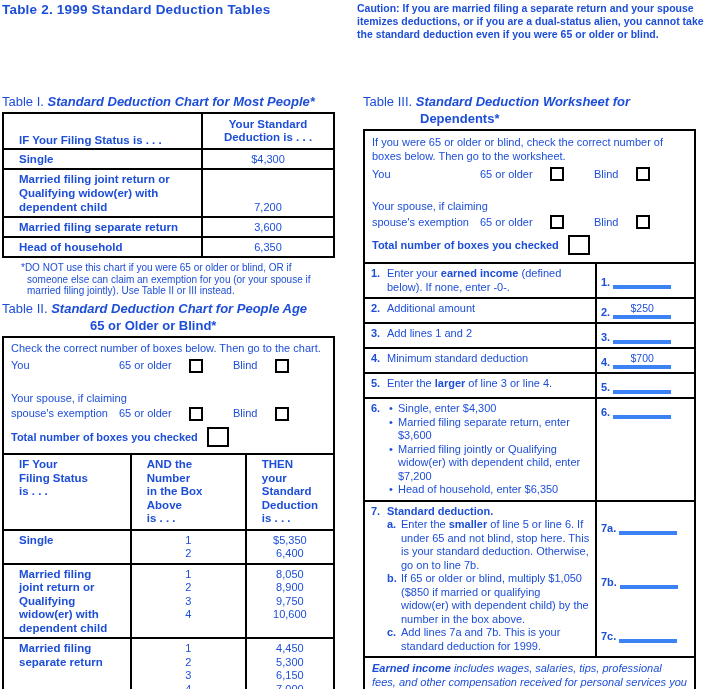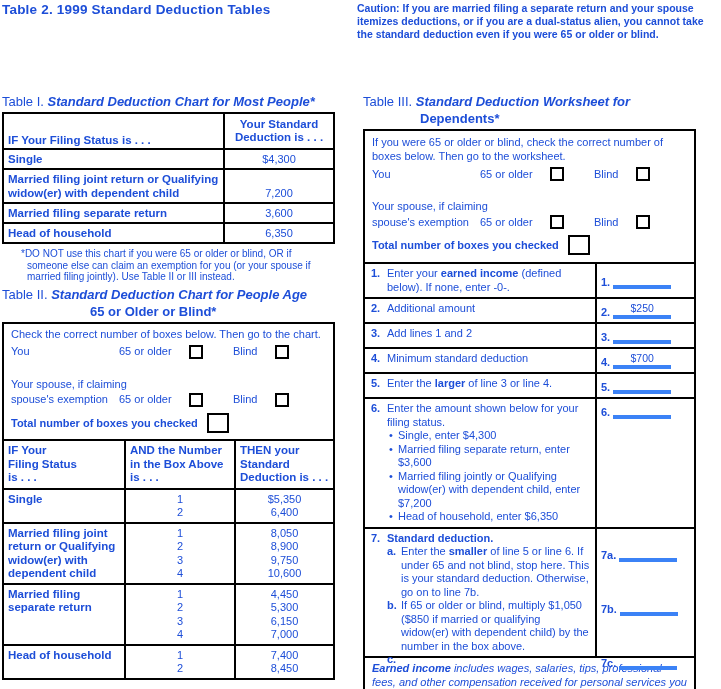--- a/index.html
+++ b/index.html
@@ -14,21 +14,21 @@
 
   .tbl-title{font-size:13px;line-height:14px;margin-bottom:3px;}
   .tbl-title .lbl{font-weight:normal;}
   .tbl-title b{font-weight:bold;font-style:italic;}
   .title-l2{font-weight:bold;font-size:13px;line-height:14px;margin-bottom:3px;}
   .t2l2{margin-left:88px;}
   .t3l2{margin-left:57px;}
 
   table{border-collapse:collapse;width:100%;}
   table,th,td{border:2px solid #000;}
-  th,td{padding:2px 4px;font-size:11px;}
+  th,td{padding:2px 15px;font-size:11px;}
 
   .t1 th{font-size:11.5px;}
   .t1 .c1h{vertical-align:bottom;text-align:left;height:30px;}
   .t1 .c2h{text-align:center;width:100px;vertical-align:middle;line-height:13px;}
   .t1 .status{font-weight:bold;font-size:11.5px;line-height:14px;}
   .t1 .amt{text-align:center;vertical-align:bottom;padding-bottom:3px;}
 
   .footnote{font-size:10px;line-height:11.5px;margin:4px 16px 5px;padding-left:9px;text-indent:-6px;}
 
   .cbx-box{border:2px solid #000;padding:4px 7px 6px;font-size:11px;line-height:15px;}
@@ -283,42 +283,42 @@
         <div class="ws-left">
           <span class="ws-num">5.</span><span>Enter the </span><b>larger</b><span> of line 3 or line 4.</span>
         </div>
         <div class="ws-right">
           <span class="entry"><b>5.</b><span class="blank"></span></span>
         </div>
       </div>
 
       <div class="ws-row">
         <div class="ws-left">
-          <span class="ws-num">6.</span><span>Enter the amount shown below for your filing status.</span>
+          <span class="ws-num">6.</span>
           <div class="bullet">Single, enter $4,300</div>
           <div class="bullet">Married filing separate return, enter $3,600</div>
           <div class="bullet">Married filing jointly or Qualifying widow(er) with dependent child, enter $7,200</div>
           <div class="bullet">Head of household, enter $6,350</div>
         </div>
         <div class="ws-right vtop">
           <span class="entry"><b>6.</b><span class="blank"></span></span>
         </div>
       </div>
 
       <div class="ws-row">
         <div class="ws-left">
           <span class="ws-num">7.</span><b>Standard deduction.</b>
           <div class="sub">
             <span class="sub-lab">a.</span><span>Enter the </span><b>smaller</b><span> of line 5 or line 6. If under 65 and not blind, stop here. This is your standard deduction. Otherwise, go on to line 7b.</span>
           </div>
           <div class="sub">
             <span class="sub-lab">b.</span><span>If 65 or older or blind, multiply $1,050 ($850 if married or qualifying widow(er) with dependent child) by the number in the box above.</span>
           </div>
           <div class="sub">
-            <span class="sub-lab">c.</span>
+            <span class="sub-lab">c.</span><span>Add lines 7a and 7b. This is your standard deduction for 1999.</span>
           </div>
         </div>
         <div class="ws-right rel">
           <span class="entry e7 e7a"><b>7a.</b><span class="blank"></span></span>
           <span class="entry e7 e7b"><b>7b.</b><span class="blank"></span></span>
           <span class="entry e7 e7c"><b>7c.</b><span class="blank"></span></span>
         </div>
       </div>
 
       <div class="note">

